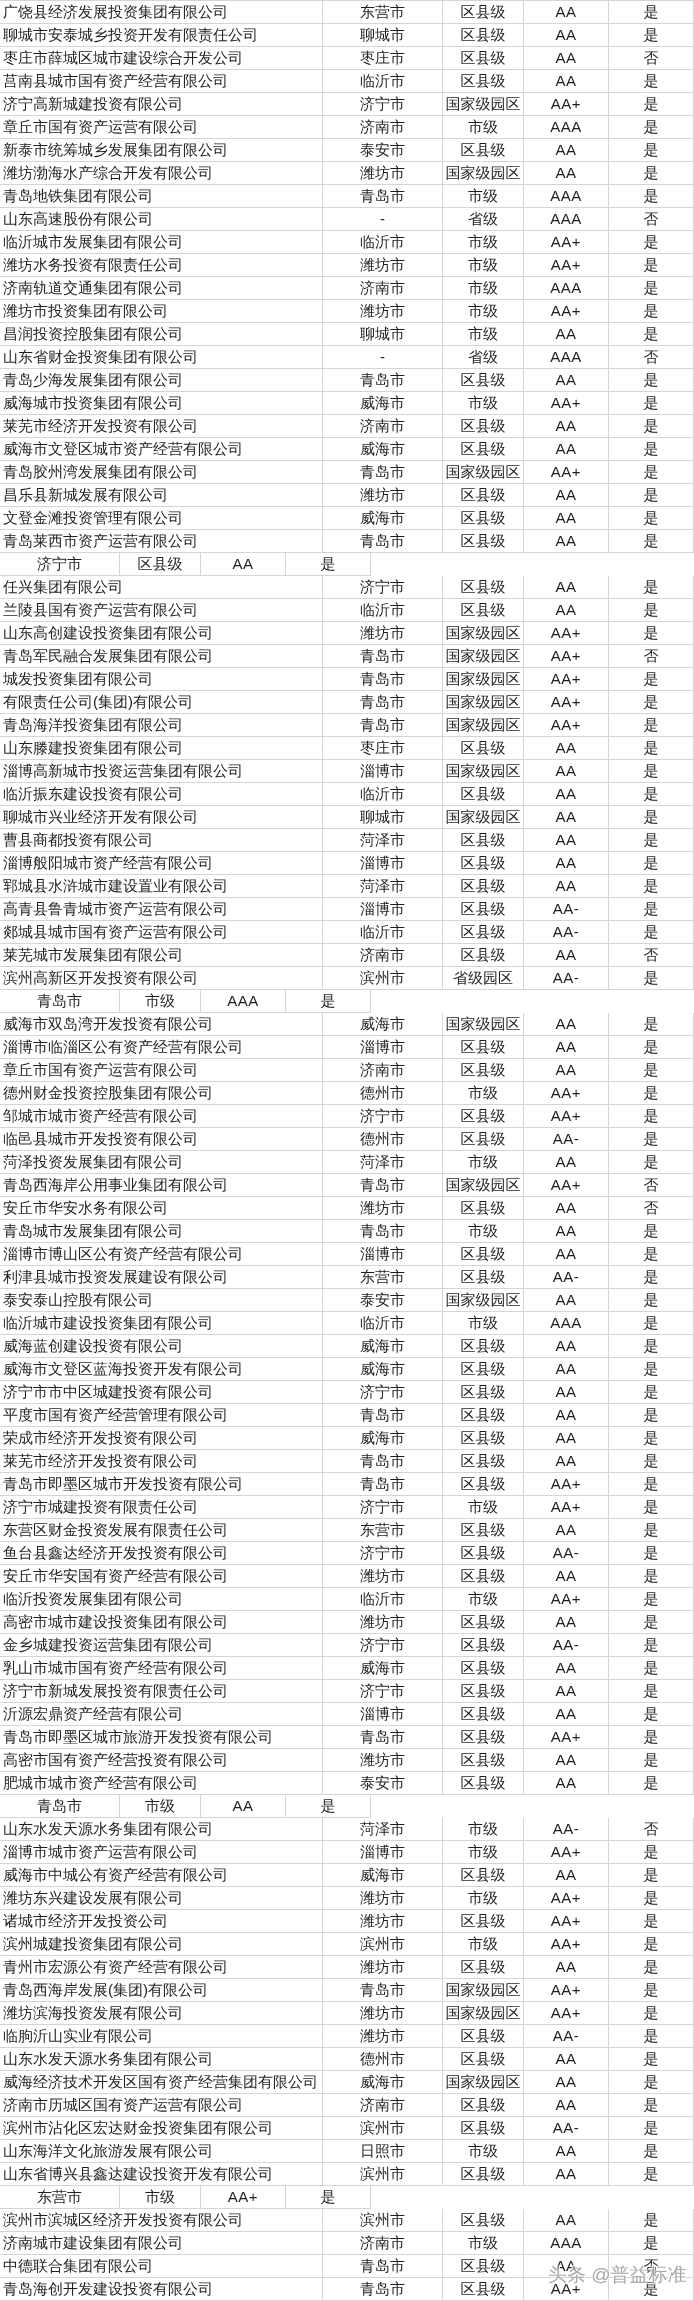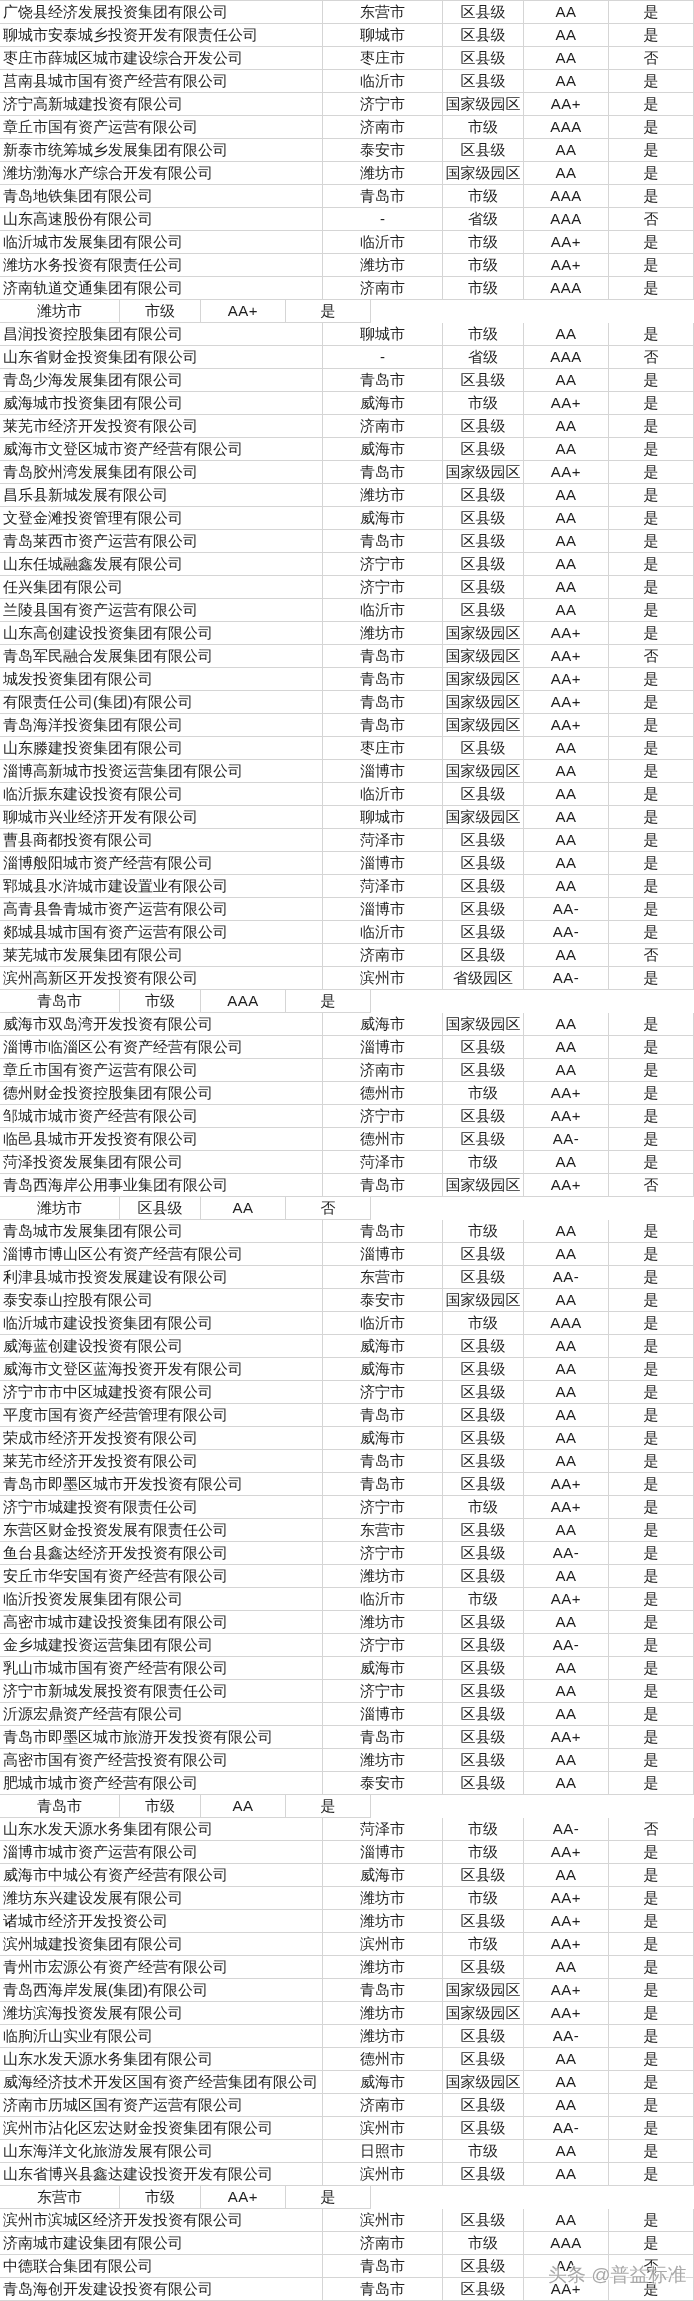--- a/index.html
+++ b/index.html
@@ -138,20 +138,21 @@
       <div class="c c5">是</div>
     </div>
     <div class="row">
       <div class="c c1">济南轨道交通集团有限公司</div>
       <div class="c c2">济南市</div>
       <div class="c c3">市级</div>
       <div class="c c4">AAA</div>
       <div class="c c5">是</div>
     </div>
     <div class="row">
+      <div class="c c1">潍坊市投资集团有限公司</div>
       <div class="c c2">潍坊市</div>
       <div class="c c3">市级</div>
       <div class="c c4">AA+</div>
       <div class="c c5">是</div>
     </div>
     <div class="row">
       <div class="c c1">昌润投资控股集团有限公司</div>
       <div class="c c2">聊城市</div>
       <div class="c c3">市级</div>
       <div class="c c4">AA</div>
@@ -214,21 +215,20 @@
       <div class="c c5">是</div>
     </div>
     <div class="row">
       <div class="c c1">青岛莱西市资产运营有限公司</div>
       <div class="c c2">青岛市</div>
       <div class="c c3">区县级</div>
       <div class="c c4">AA</div>
       <div class="c c5">是</div>
     </div>
     <div class="row">
-      <div class="c c1">山东任城融鑫发展有限公司</div>
       <div class="c c2">济宁市</div>
       <div class="c c3">区县级</div>
       <div class="c c4">AA</div>
       <div class="c c5">是</div>
     </div>
     <div class="row">
       <div class="c c1">任兴集团有限公司</div>
       <div class="c c2">济宁市</div>
       <div class="c c3">区县级</div>
       <div class="c c4">AA</div>
@@ -409,20 +409,21 @@
       <div class="c c5">是</div>
     </div>
     <div class="row">
       <div class="c c1">青岛西海岸公用事业集团有限公司</div>
       <div class="c c2">青岛市</div>
       <div class="c c3">国家级园区</div>
       <div class="c c4">AA+</div>
       <div class="c c5">否</div>
     </div>
     <div class="row">
+      <div class="c c1">安丘市华安水务有限公司</div>
       <div class="c c2">潍坊市</div>
       <div class="c c3">区县级</div>
       <div class="c c4">AA</div>
       <div class="c c5">否</div>
     </div>
     <div class="row">
       <div class="c c1">青岛城市发展集团有限公司</div>
       <div class="c c2">青岛市</div>
       <div class="c c3">市级</div>
       <div class="c c4">AA</div>

